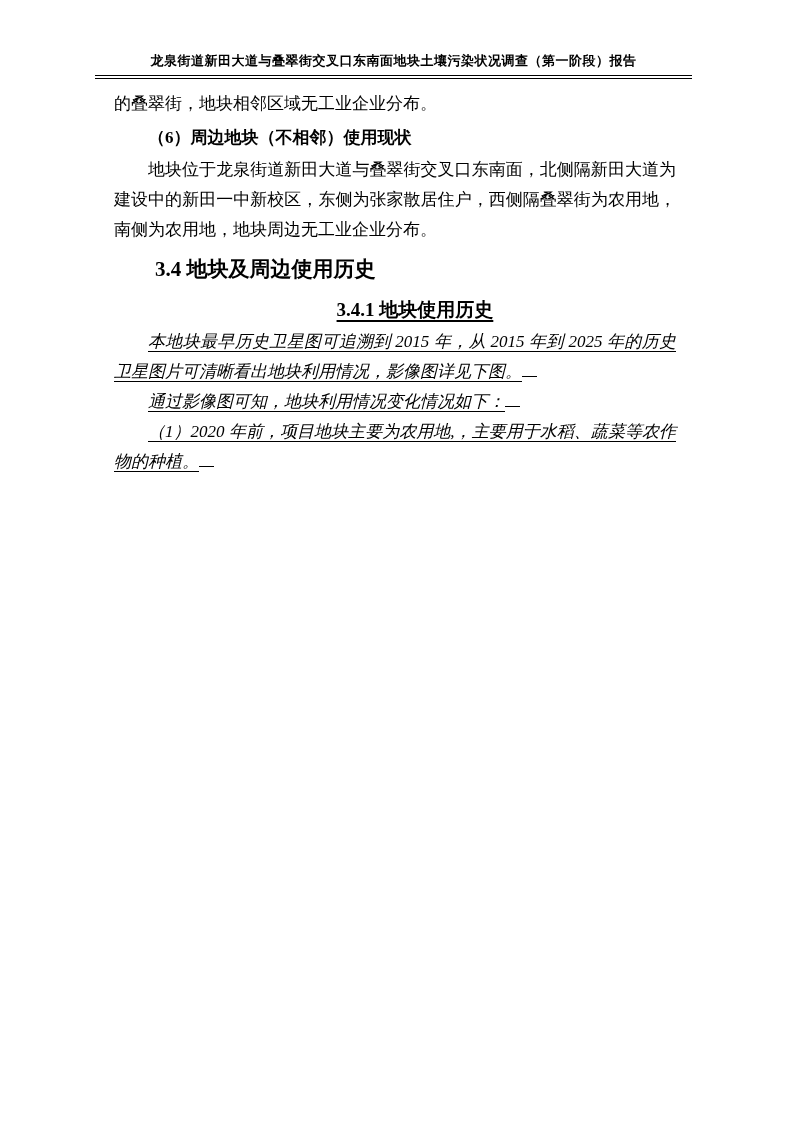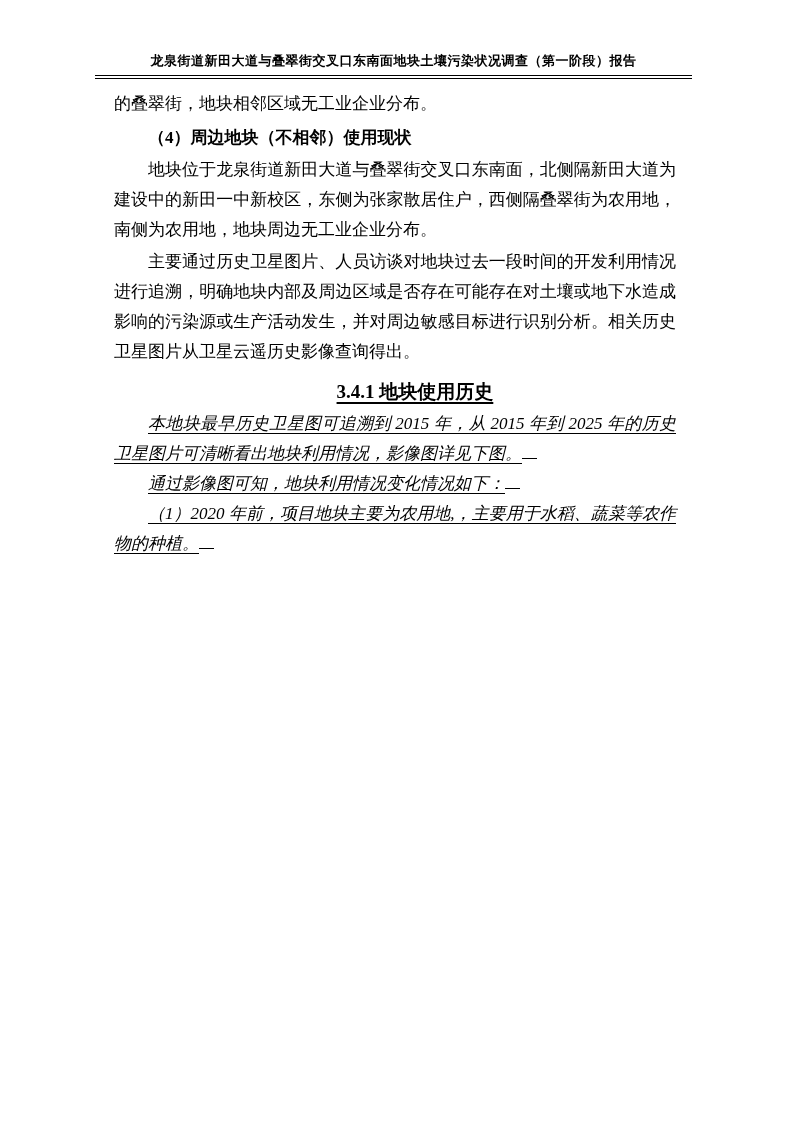--- a/index.html
+++ b/index.html
@@ -82,26 +82,26 @@
 </style>
 </head>
 <body>
 
 <div class="page">
 
   <div class="doc-header">龙泉街道新田大道与叠翠街交叉口东南面地块土壤污染状况调查（第一阶段）报告</div>
 
   <p class="mt10">的叠翠街，地块相邻区域无工业企业分布。</p>
 
-  <p class="h-sub indent">（4）周边地块（不相邻）使用现状</p>
+  <p class="h-sub indent">（6）周边地块（不相邻）使用现状</p>
 
   <p class="indent mt2">地块位于龙泉街道新田大道与叠翠街交叉口东南面，北侧隔新田大道为建设中的新田一中新校区，东侧为张家散居住户，西侧隔叠翠街为农用地，南侧为农用地，地块周边无工业企业分布。</p>
 
+  <h2 class="h-34" style="margin-bottom:0;">3.4 地块及周边使用历史</h2>
 
-  <p class="indent mt2">主要通过历史卫星图片、人员访谈对地块过去一段时间的开发利用情况进行追溯，明确地块内部及周边区域是否存在可能存在对土壤或地下水造成影响的污染源或生产活动发生，并对周边敏感目标进行识别分析。相关历史卫星图片从卫星云遥历史影像查询得出。</p>
 
   <h3 class="h-341" style="margin-bottom:0;">3.4.1 地块使用历史</h3>
 
   <p class="indent mt2 ul tail">本地块最早历史卫星图可追溯到 2015 年，从 2015 年到 2025 年的历史卫星图片可清晰看出地块利用情况，影像图详见下图。</p>
 
   <p class="indent ul tail">通过影像图可知，地块利用情况变化情况如下：</p>
 
   <p class="indent ul tail">（1）2020 年前，项目地块主要为农用地,，主要用于水稻、蔬菜等农作物的种植。</p>
 
   <div class="page-footer">1</div>

